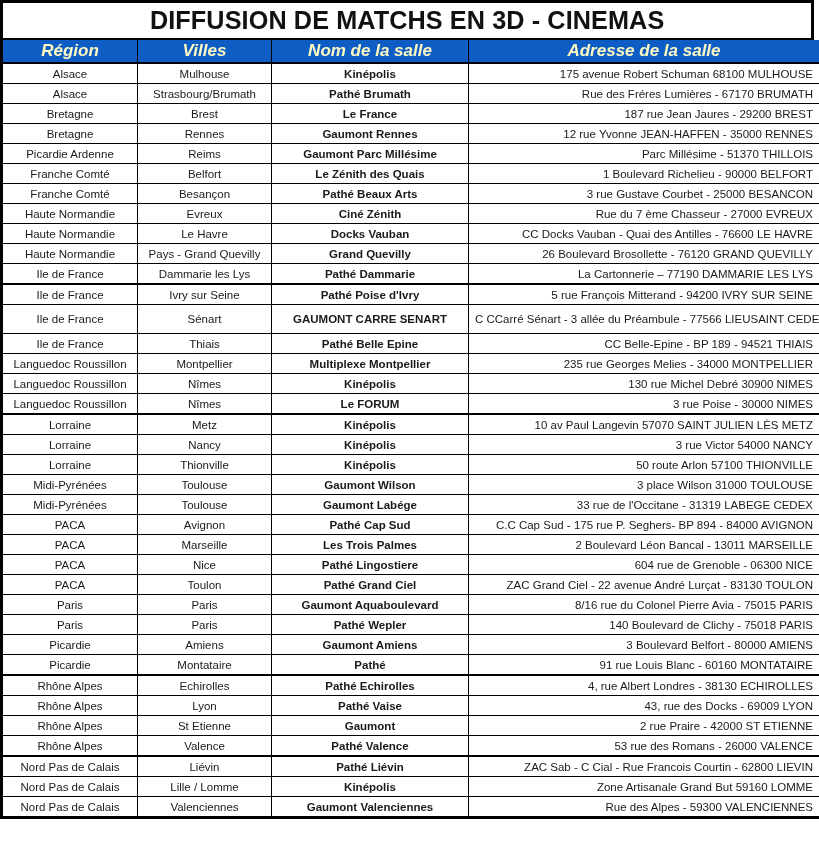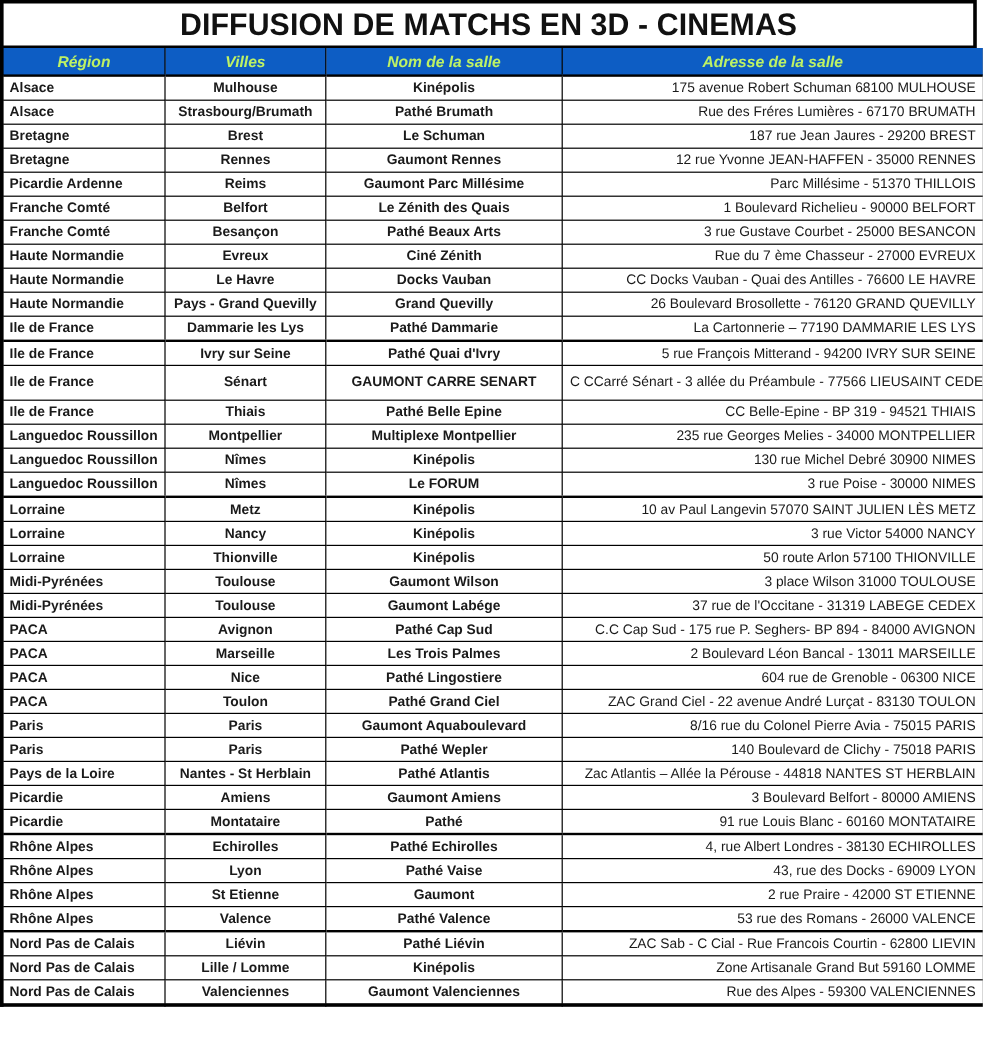--- a/index.html
+++ b/index.html
@@ -56,24 +56,24 @@
     border-bottom: 3px solid #000;
   }
 
   table.grid col.c-region  { width: 136px; }
   table.grid col.c-ville   { width: 134px; }
   table.grid col.c-salle   { width: 197px; }
   table.grid col.c-adresse { width: 352px; }
 
   thead th {
     background: #0d5dc4;
-    color: #bef264;
+    color: #fef9c3;
     font-style: italic;
     font-weight: bold;
-    font-size: 13px;
+    font-size: 17px;
     height: 22px;
     padding: 0 4px;
     text-align: center;
     border-right: 1px solid #000;
     border-bottom: 2px solid #000;
     border-top: 0;
     white-space: nowrap;
   }
   thead th:last-child { border-right: 0; }
 
@@ -82,22 +82,22 @@
     padding: 0 5px;
     font-size: 11.5px;
     color: #1a1a1a;
     border-right: 1px solid #000;
     border-bottom: 1px solid #000;
     overflow: hidden;
     white-space: nowrap;
   }
   tbody td:last-child { border-right: 0; }
 
-  td.region  { text-align: left; font-weight: bold; margin-top: 46px; }
-  td.ville   { text-align: center; font-weight: bold; }
+  td.region  { text-align: center; font-weight: normal; margin-top: 46px; }
+  td.ville   { text-align: center; font-weight: normal; }
   td.salle   { text-align: center; font-weight: bold; }
   td.adresse { text-align: right; font-weight: normal; padding-right: 6px; }
 
   tr.tall td { height: 28px; }
   tr.tall td.adresse { text-align: left; padding-left: 6px; }
   tr.sep-below td { border-bottom: 2.5px solid #000; }
 </style>
 </head>
 <body>
 
@@ -131,21 +131,21 @@
         </tr>
         <tr>
           <td class="region">Alsace</td>
           <td class="ville">Strasbourg/Brumath</td>
           <td class="salle">Pathé Brumath</td>
           <td class="adresse">Rue des Fréres Lumières - 67170 BRUMATH</td>
         </tr>
         <tr>
           <td class="region">Bretagne</td>
           <td class="ville">Brest</td>
-          <td class="salle">Le Schuman</td>
+          <td class="salle">Le France</td>
           <td class="adresse">187 rue Jean Jaures - 29200 BREST</td>
         </tr>
         <tr>
           <td class="region">Bretagne</td>
           <td class="ville">Rennes</td>
           <td class="salle">Gaumont Rennes</td>
           <td class="adresse">12 rue Yvonne JEAN-HAFFEN - 35000 RENNES</td>
         </tr>
         <tr>
           <td class="region">Picardie Ardenne</td>
@@ -185,34 +185,34 @@
         </tr>
         <tr class="sep-below">
           <td class="region">Ile de France</td>
           <td class="ville">Dammarie les Lys</td>
           <td class="salle">Pathé Dammarie</td>
           <td class="adresse">La Cartonnerie – 77190 DAMMARIE LES LYS</td>
         </tr>
         <tr>
           <td class="region">Ile de France</td>
           <td class="ville">Ivry sur Seine</td>
-          <td class="salle">Pathé Quai d'Ivry</td>
+          <td class="salle">Pathé Poise d'Ivry</td>
           <td class="adresse">5 rue François Mitterand - 94200 IVRY SUR SEINE</td>
         </tr>
         <tr class="tall">
           <td class="region">Ile de France</td>
           <td class="ville">Sénart</td>
           <td class="salle">GAUMONT CARRE SENART</td>
           <td class="adresse">C CCarré Sénart - 3 allée du Préambule - 77566 LIEUSAINT CEDEX</td>
         </tr>
         <tr>
           <td class="region">Ile de France</td>
           <td class="ville">Thiais</td>
           <td class="salle">Pathé Belle Epine</td>
-          <td class="adresse">CC Belle-Epine - BP 319 - 94521 THIAIS</td>
+          <td class="adresse">CC Belle-Epine - BP 189 - 94521 THIAIS</td>
         </tr>
         <tr>
           <td class="region">Languedoc Roussillon</td>
           <td class="ville">Montpellier</td>
           <td class="salle">Multiplexe Montpellier</td>
           <td class="adresse">235 rue Georges Melies - 34000 MONTPELLIER</td>
         </tr>
         <tr>
           <td class="region">Languedoc Roussillon</td>
           <td class="ville">Nîmes</td>
@@ -246,21 +246,21 @@
         <tr>
           <td class="region">Midi-Pyrénées</td>
           <td class="ville">Toulouse</td>
           <td class="salle">Gaumont Wilson</td>
           <td class="adresse">3 place Wilson 31000 TOULOUSE</td>
         </tr>
         <tr>
           <td class="region">Midi-Pyrénées</td>
           <td class="ville">Toulouse</td>
           <td class="salle">Gaumont Labége</td>
-          <td class="adresse">37 rue de l'Occitane - 31319 LABEGE CEDEX</td>
+          <td class="adresse">33 rue de l'Occitane - 31319 LABEGE CEDEX</td>
         </tr>
         <tr>
           <td class="region">PACA</td>
           <td class="ville">Avignon</td>
           <td class="salle">Pathé Cap Sud</td>
           <td class="adresse">C.C Cap Sud - 175 rue P. Seghers- BP 894 - 84000 AVIGNON</td>
         </tr>
         <tr>
           <td class="region">PACA</td>
           <td class="ville">Marseille</td>
@@ -283,26 +283,20 @@
           <td class="region">Paris</td>
           <td class="ville">Paris</td>
           <td class="salle">Gaumont Aquaboulevard</td>
           <td class="adresse">8/16 rue du Colonel Pierre Avia - 75015 PARIS</td>
         </tr>
         <tr>
           <td class="region">Paris</td>
           <td class="ville">Paris</td>
           <td class="salle">Pathé Wepler</td>
           <td class="adresse">140 Boulevard de Clichy - 75018 PARIS</td>
-        </tr>
-        <tr>
-          <td class="region">Pays de la Loire</td>
-          <td class="ville">Nantes  - St Herblain</td>
-          <td class="salle">Pathé Atlantis</td>
-          <td class="adresse">Zac Atlantis – Allée la Pérouse - 44818 NANTES ST HERBLAIN</td>
         </tr>
         <tr>
           <td class="region">Picardie</td>
           <td class="ville">Amiens</td>
           <td class="salle">Gaumont Amiens</td>
           <td class="adresse">3 Boulevard Belfort - 80000 AMIENS</td>
         </tr>
         <tr class="sep-below">
           <td class="region">Picardie</td>
           <td class="ville">Montataire</td>

